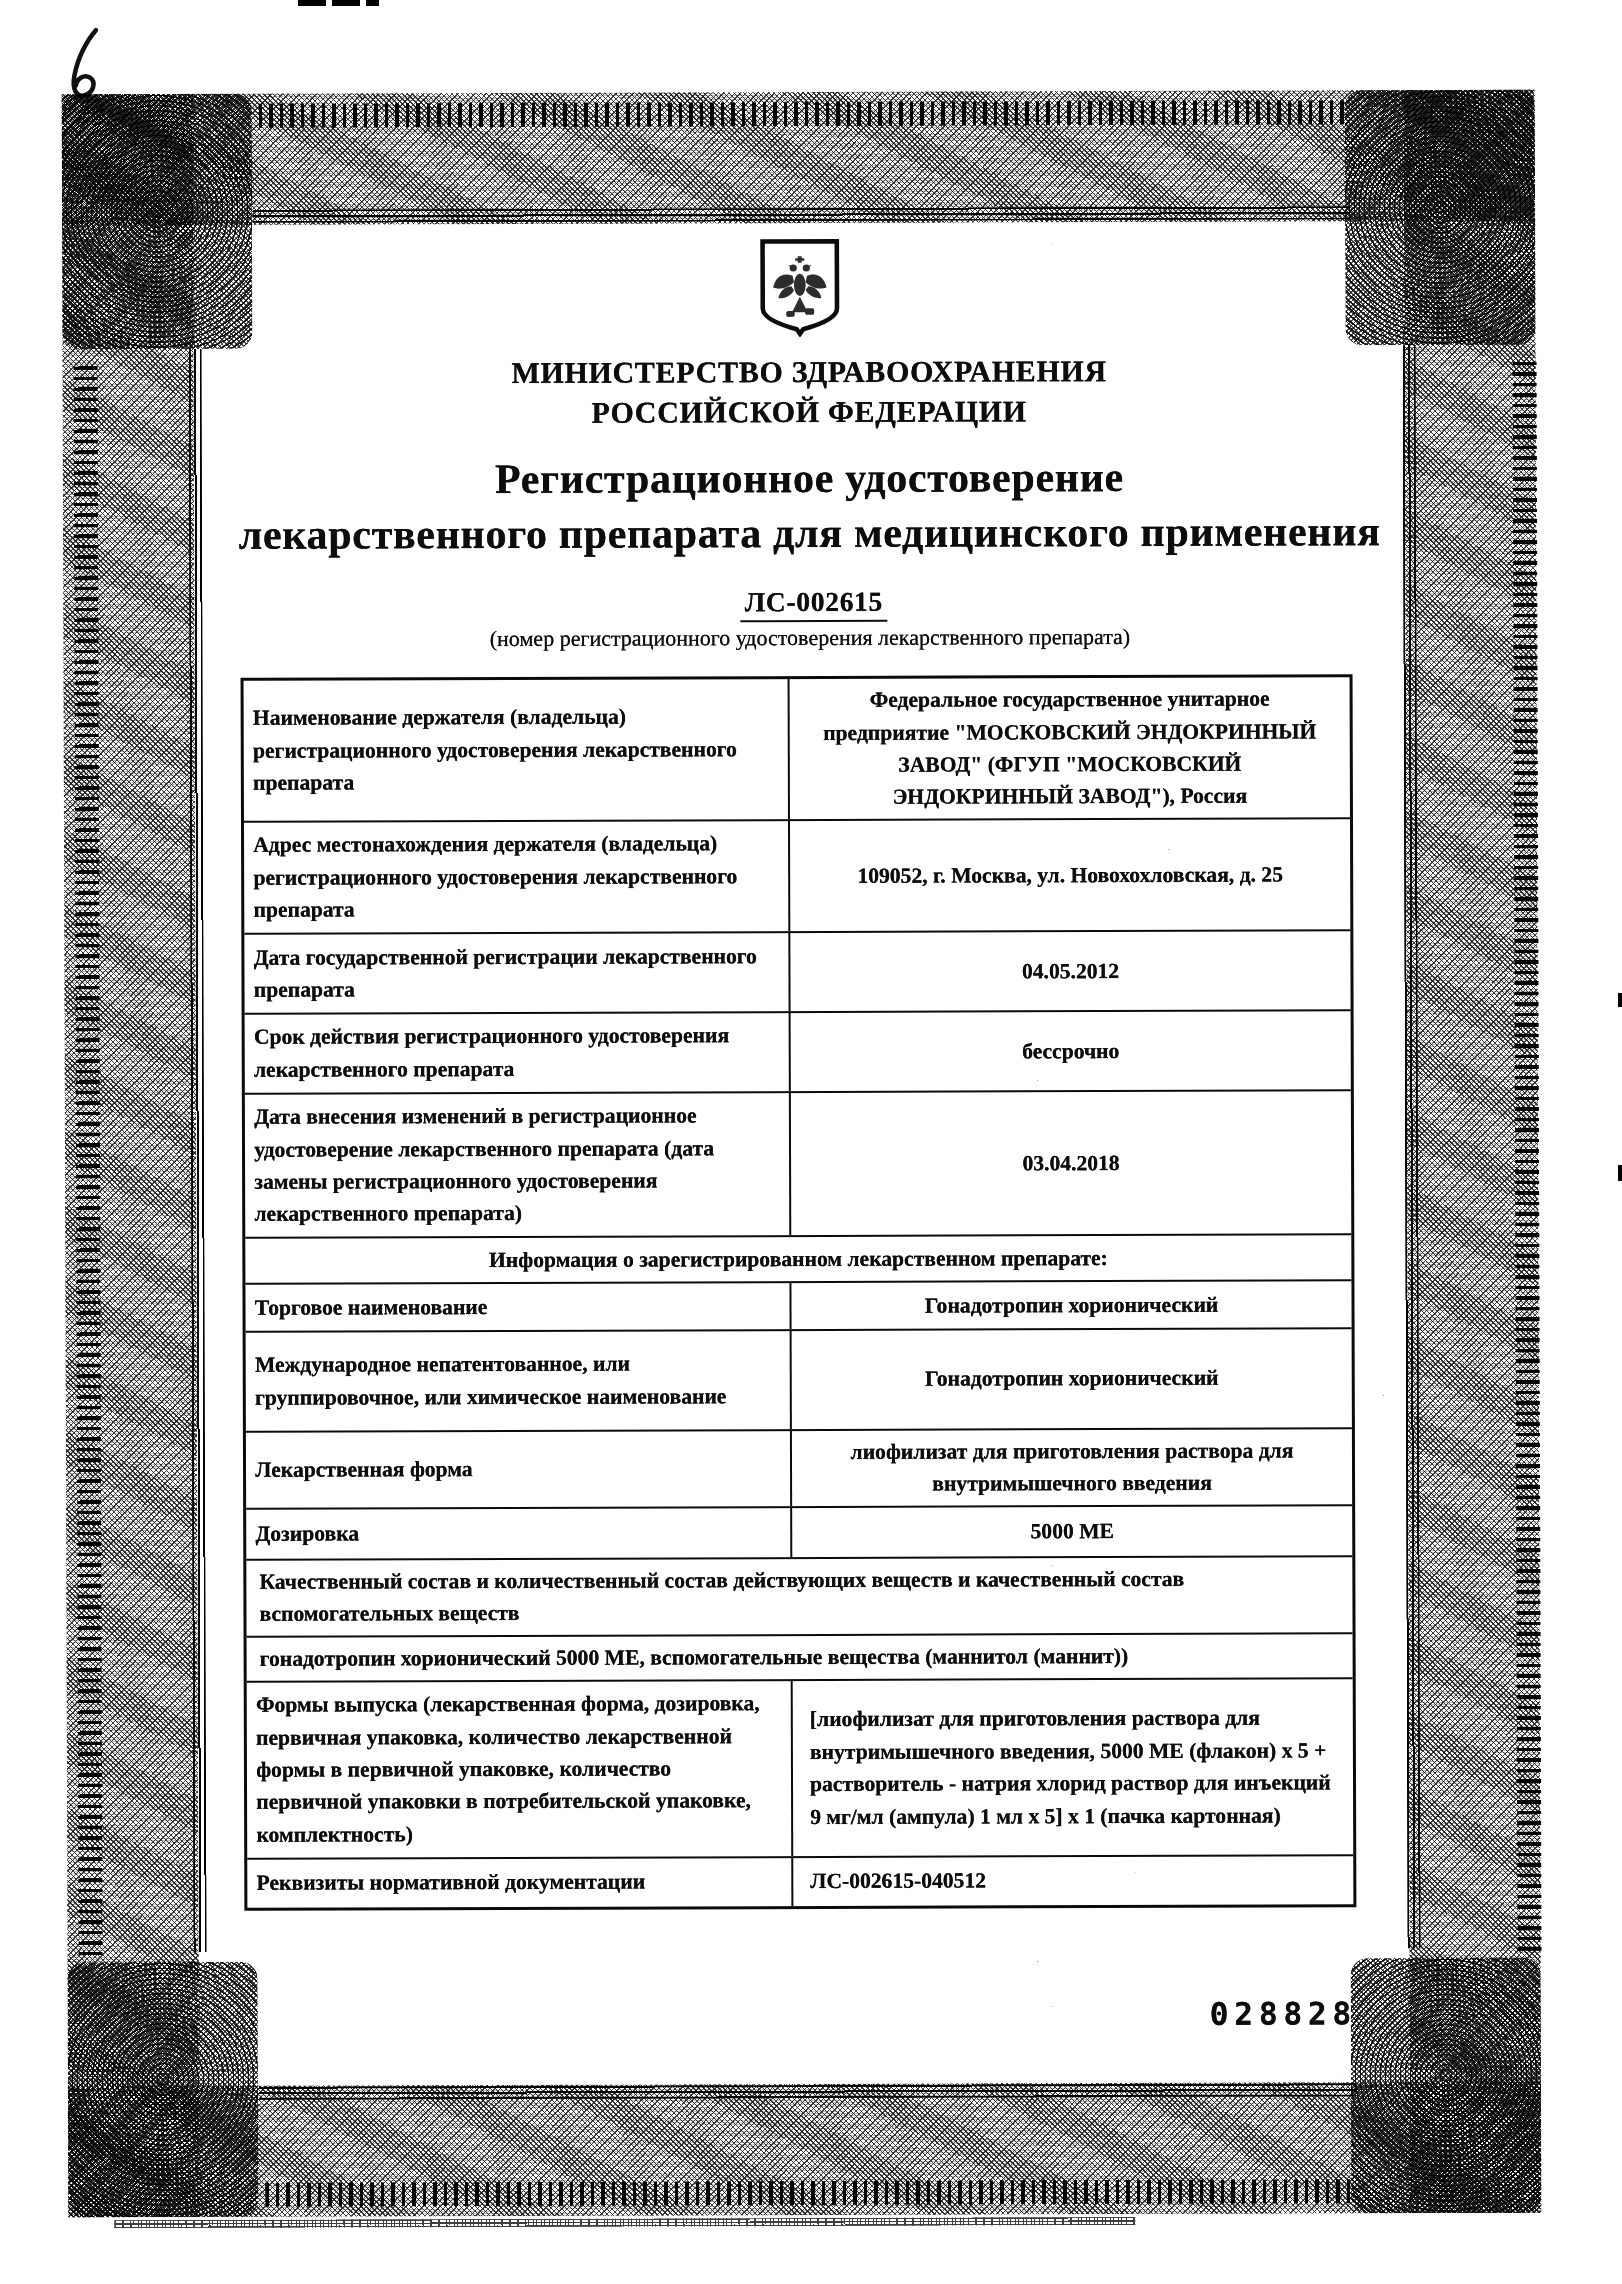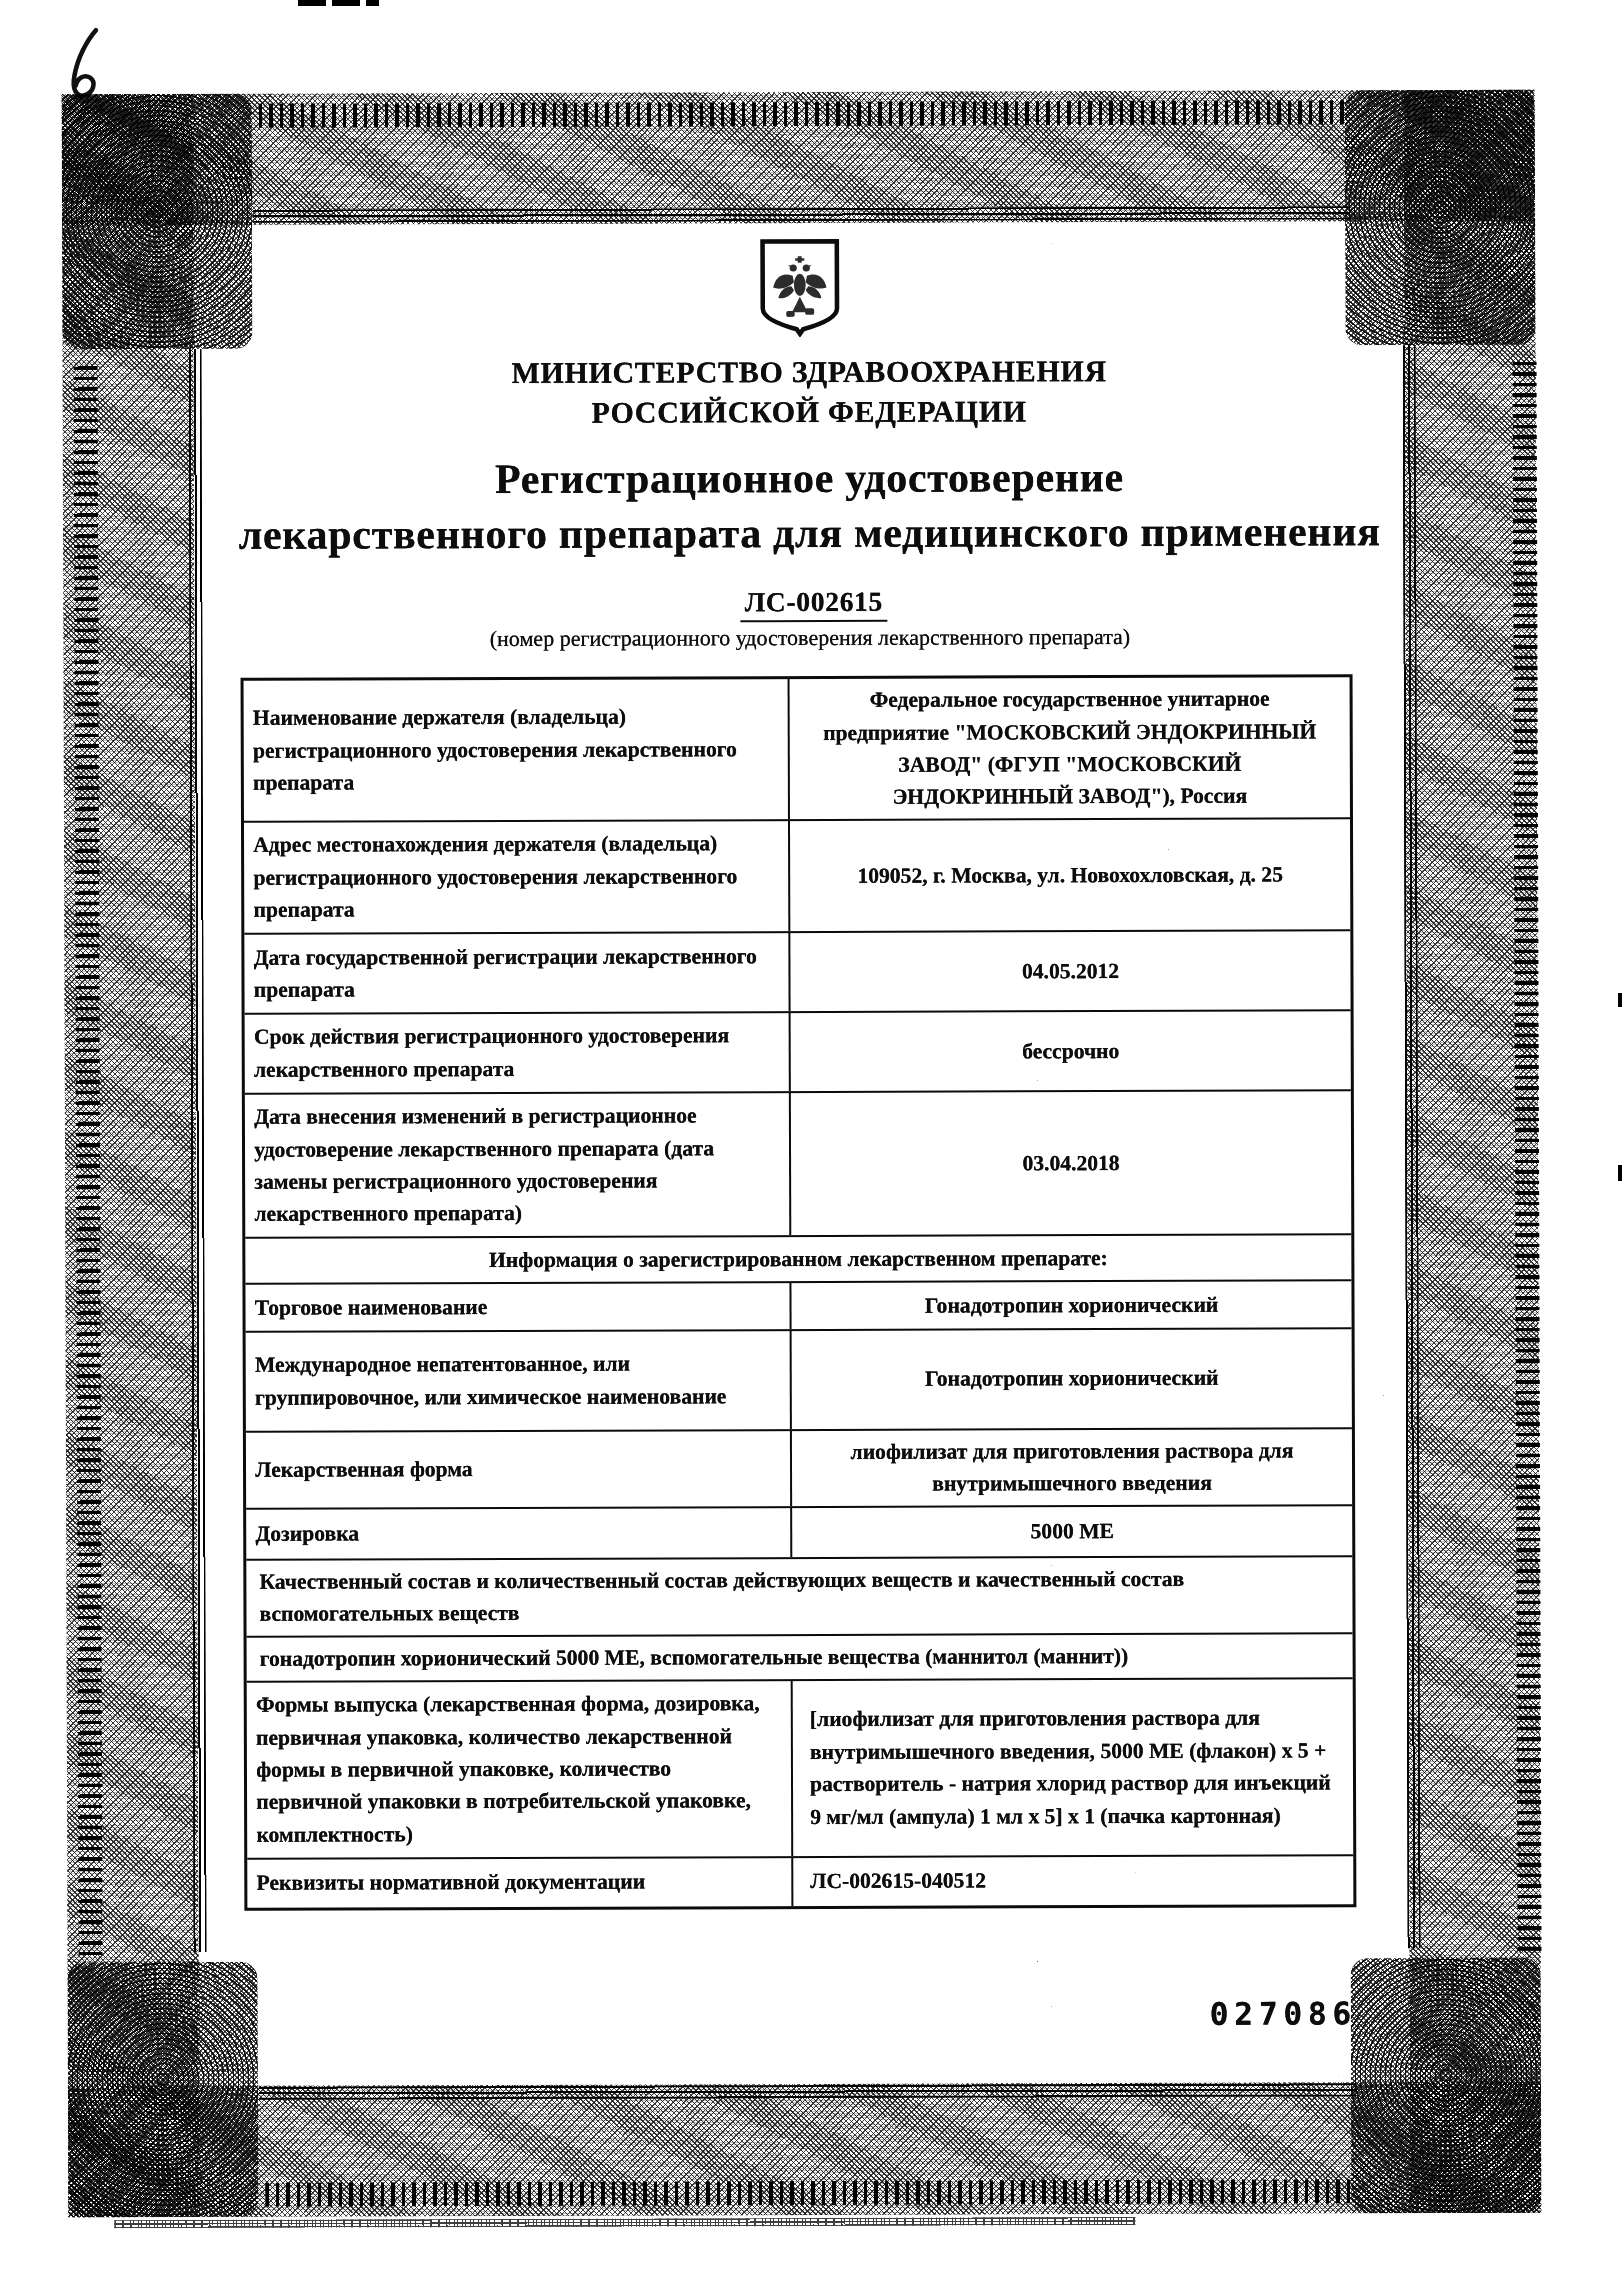--- a/index.html
+++ b/index.html
@@ -201,21 +201,21 @@
       <div class="trow" style="min-height:165px">
         <div class="tlabel">Формы выпуска (лекарственная форма, дозировка, первичная упаковка, количество лекарственной формы в первичной упаковке, количество первичной упаковки в потребительской упаковке, комплектность)</div>
         <div class="tvalue left">[лиофилизат для приготовления раствора для внутримышечного введения, 5000 МЕ (флакон) х 5 + растворитель - натрия хлорид раствор для инъекций 9 мг/мл (ампула) 1 мл х 5] х 1 (пачка картонная)</div>
       </div>
       <div class="trow" style="min-height:50px">
         <div class="tlabel">Реквизиты нормативной документации</div>
         <div class="tvalue left">ЛС-002615-040512</div>
       </div>
     </div>
 
-    <div class="serial ink">027086</div>
+    <div class="serial ink">028828</div>
 
     <div class="microprint"></div>
   </div>
 
   <svg class="speckle" width="1623" height="2284" viewBox="0 0 2480 3491">
     <defs>
       <filter id="spk" x="0%" y="0%" width="100%" height="100%">
         <feTurbulence type="fractalNoise" baseFrequency="0.42" numOctaves="2" seed="7" result="n"></feTurbulence>
         <feColorMatrix in="n" type="matrix" values="0 0 0 0 0  0 0 0 0 0  0 0 0 0 0  7 7 7 0 -17.2"></feColorMatrix>
         <feComposite in2="SourceGraphic" operator="in"></feComposite>

